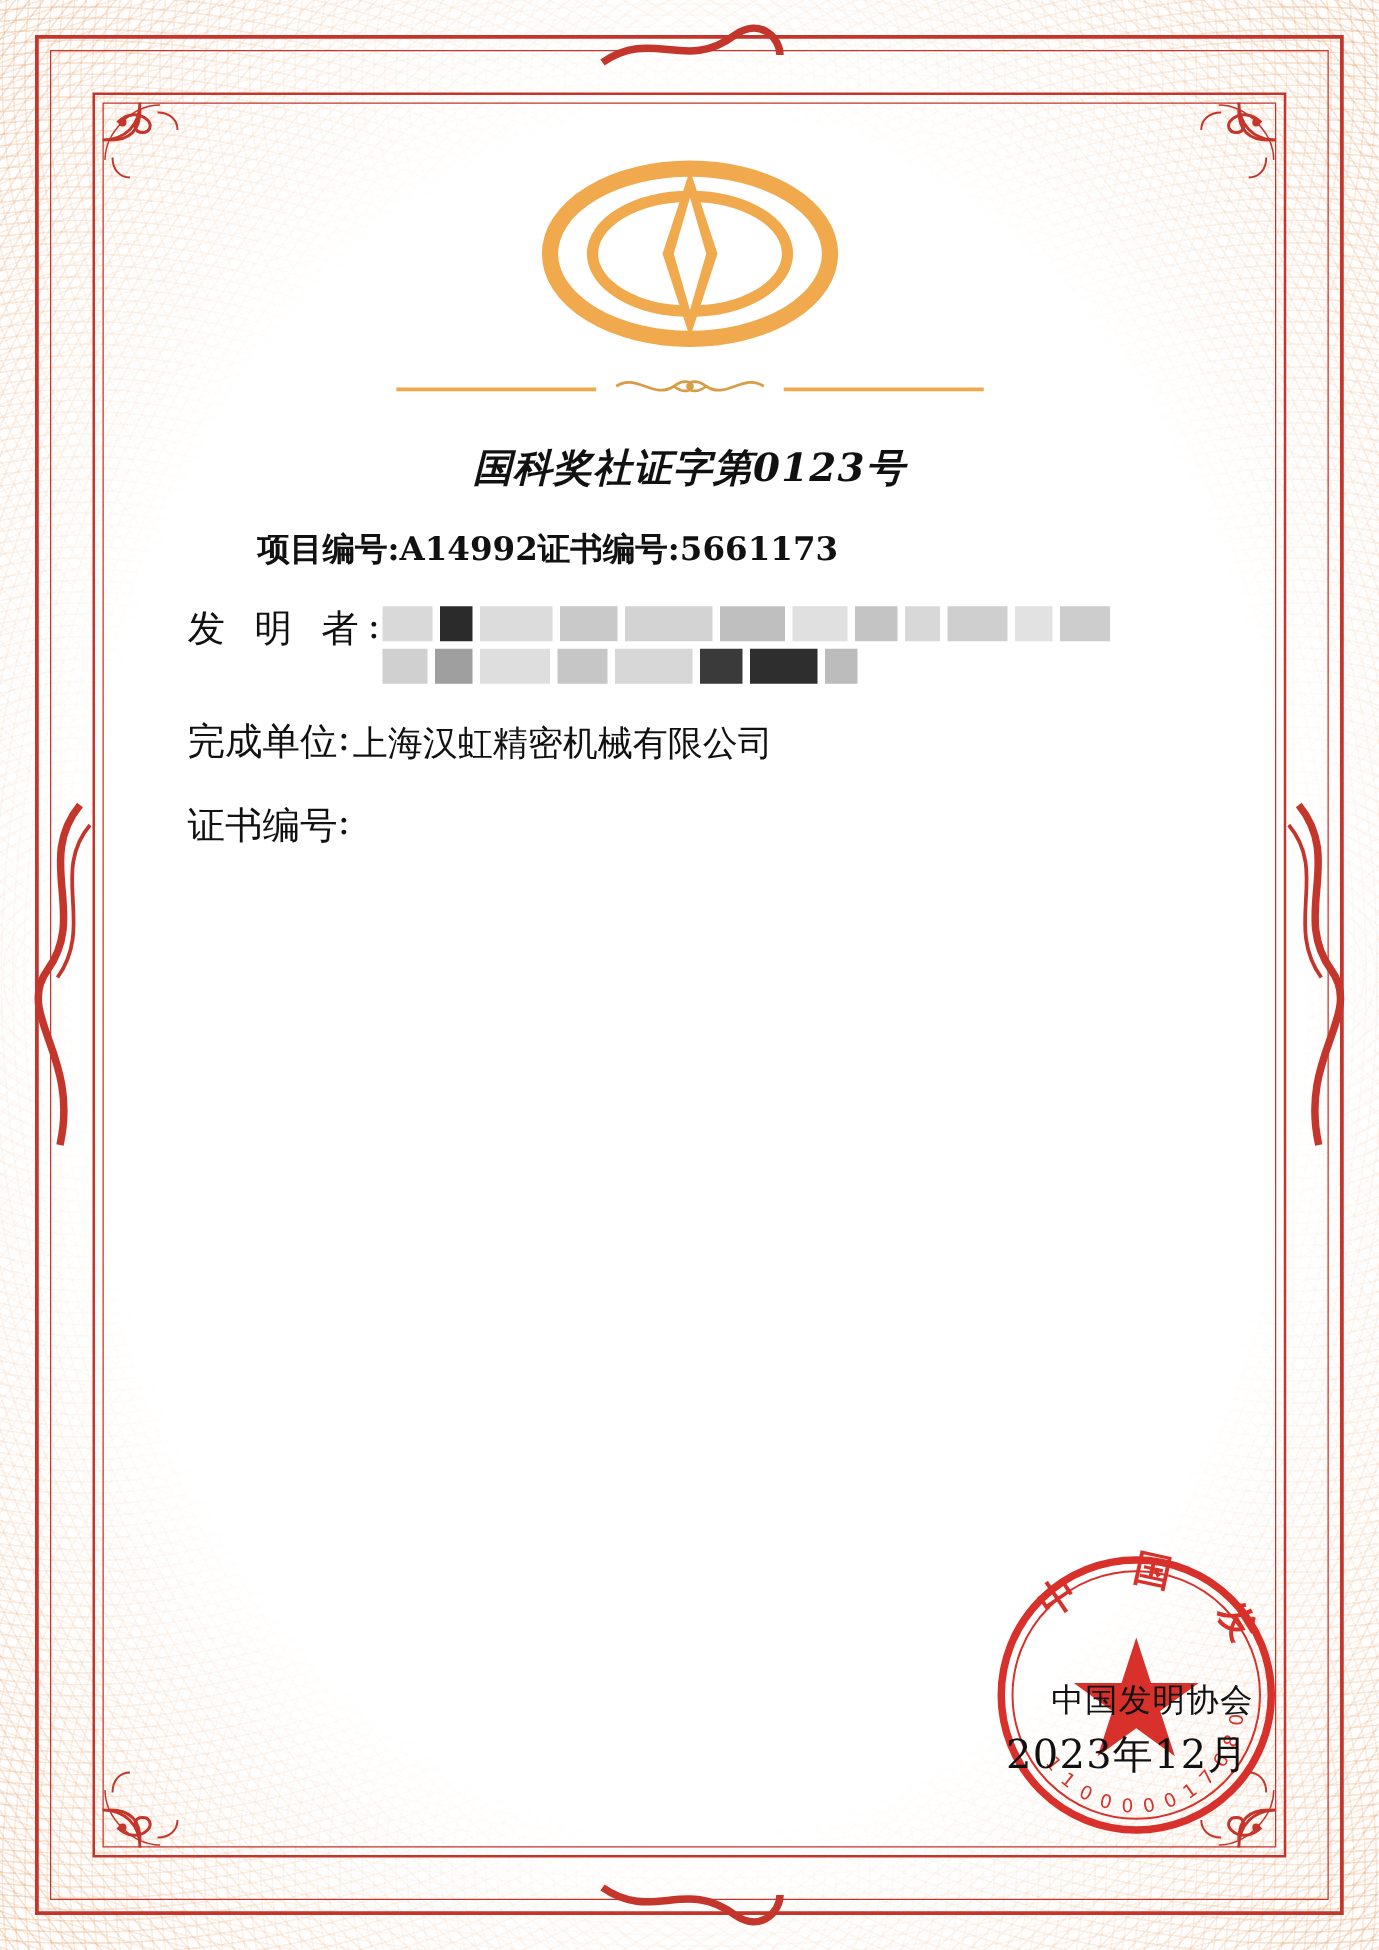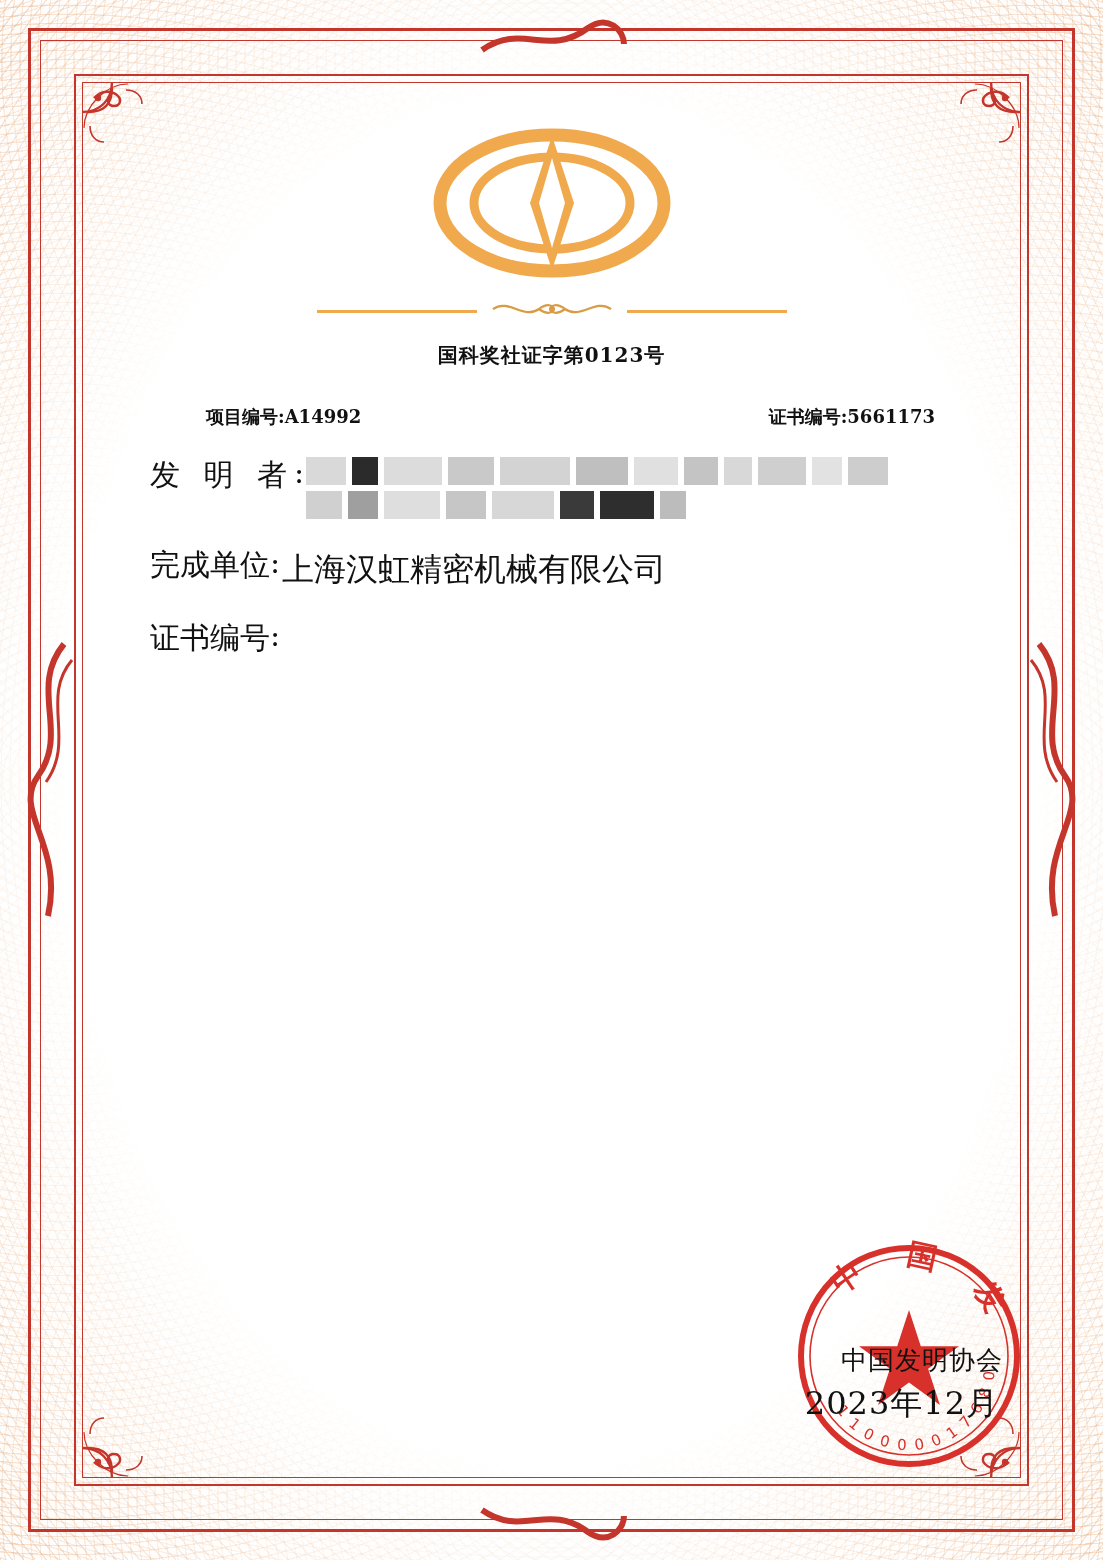--- a/index.html
+++ b/index.html
@@ -109,55 +109,56 @@
     gap: 10px;
   }
   .divider .bar {
     flex: 1;
     height: 3px;
     background: #f0a94d;
   }
   .divider .orn { color: #d99b43; }
 
   .doc-no {
-    margin-top: 16px;
+    margin-top: 28px;
     text-align: center;
-    font-size: 20px;
+    font-size: 31px;
     font-weight: bold;
     color: #111;
     letter-spacing: 1px;
+    font-style: italic;
   }
 
   .id-row {
-    margin-top: 36px;
-    display: flex;
-    justify-content: space-between;
+    margin-top: 26px;
+    display: flex;
+    justify-content: flex-start;
     padding: 0 58px 0 96px;
-    font-size: 18px;
+    font-size: 26px;
     font-weight: bold;
     color: #111;
   }
 
   .field {
     margin-top: 26px;
     display: flex;
     align-items: flex-start;
     padding-left: 40px;
     font-size: 30px;
     color: #111;
   }
   .field .label {
     white-space: nowrap;
     letter-spacing: 7px;
     text-align: right;
   }
   .field .label.tight { letter-spacing: 0px; }
   .field .colon { margin: 0 2px 0 0; }
   .field .value {
-    font-size: 32px;
+    font-size: 28px;
     padding-top: 3px;
   }
 
   
   .redact-rows {
     padding-top: 2px;
     display: flex;
     flex-direction: column;
     gap: 6px;
   }

